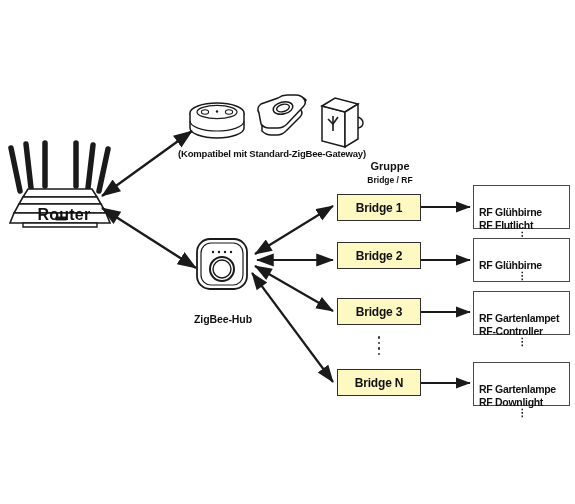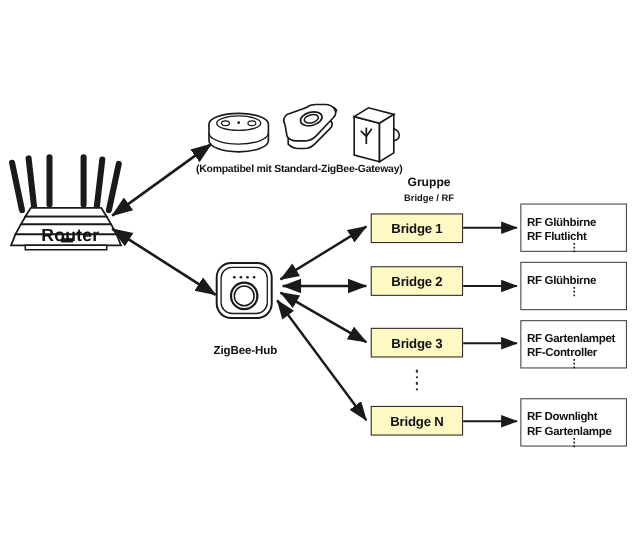--- a/index.html
+++ b/index.html
@@ -94,21 +94,21 @@
   #bridge-3 { top: 369px; }
   
   .endpoint-box {
     position: absolute;
     left: 473px;
     width: 97px;
     height: 44px;
     border: 1.6px solid #4a4a4a;
     background: #ffffff;
     box-sizing: border-box;
-    padding: 10px 0 0 5px;
+    padding: 20px 0 0 5px;
   }
   #endpoint-0 { top: 185px; }
   #endpoint-1 { top: 238px; }
   #endpoint-2 { top: 291px; }
   #endpoint-3 { top: 362px; }
   .endpoint-line {
     font-size: 10.5px;
     font-weight: bold;
     line-height: 13px;
     letter-spacing: -0.3px;
@@ -253,16 +253,16 @@
 <div id="endpoint-1" class="endpoint-box">
   <div class="endpoint-line">RF Glühbirne</div>
   <div class="endpoint-dots">⋮</div>
 </div>
 <div id="endpoint-2" class="endpoint-box">
   <div class="endpoint-line">RF Gartenlampet</div>
   <div class="endpoint-line">RF-Controller</div>
   <div class="endpoint-dots">⋮</div>
 </div>
 <div id="endpoint-3" class="endpoint-box">
+  <div class="endpoint-line">RF Gartenlampe</div>
   <div class="endpoint-line">RF Downlight</div>
-  <div class="endpoint-line">RF Gartenlampe</div>
   <div class="endpoint-dots">⋮</div>
 </div>
 
 </body></html>

